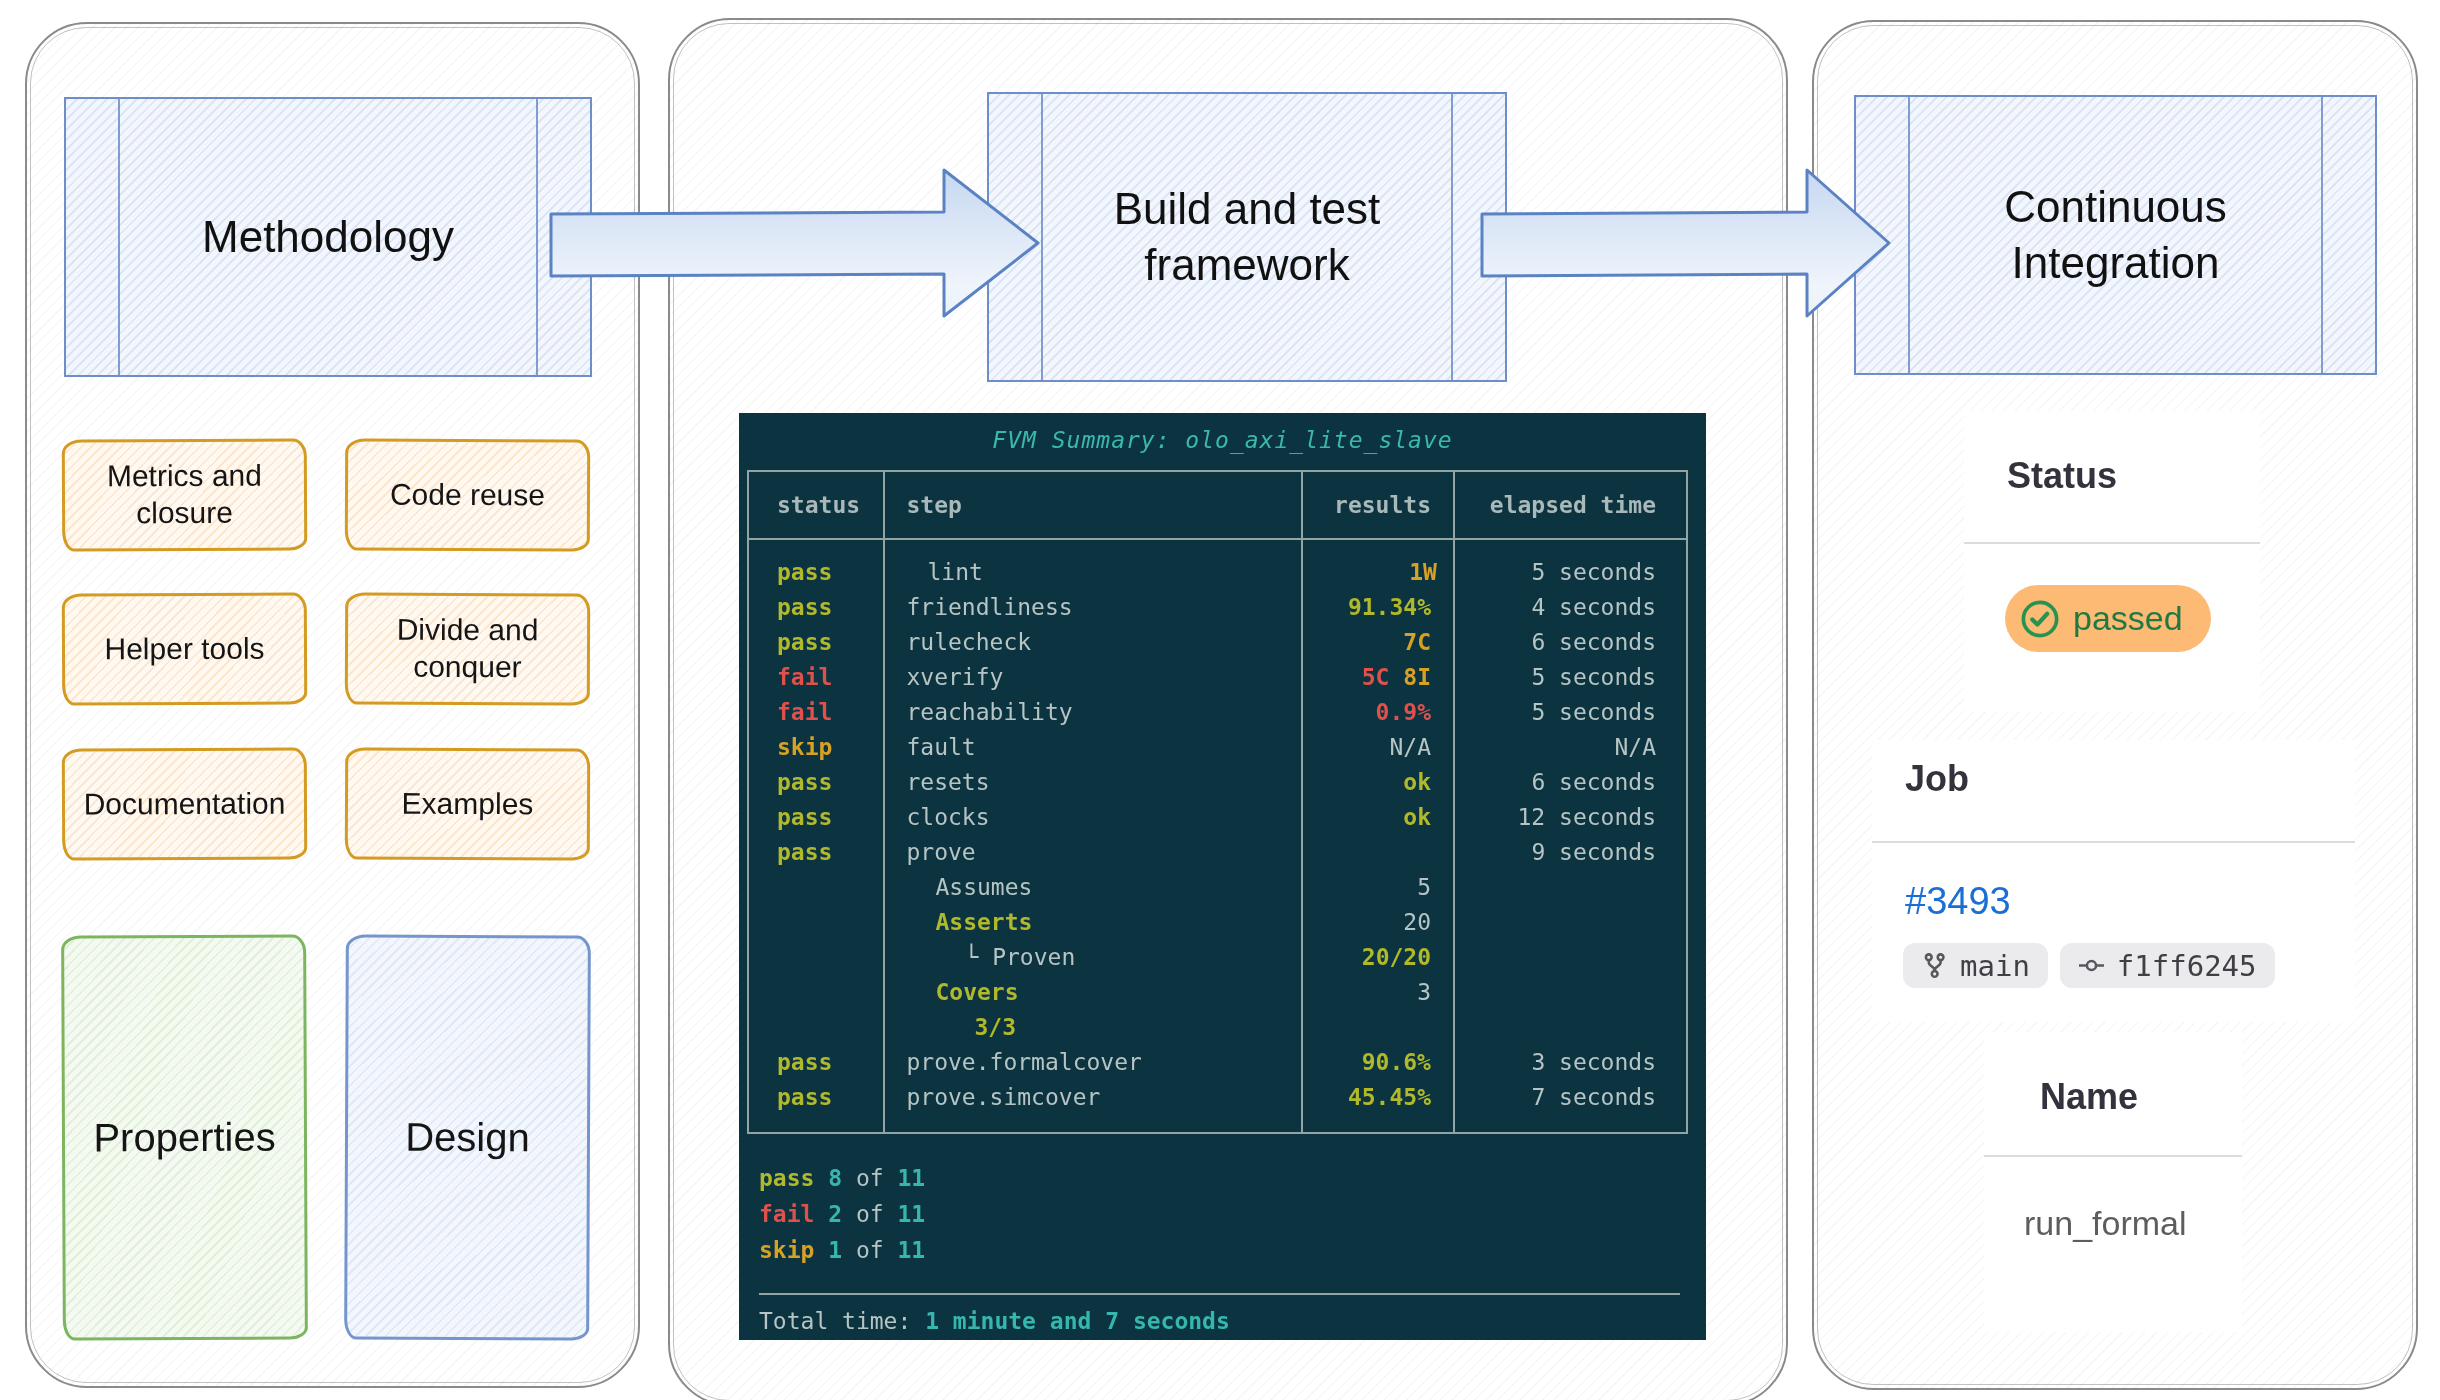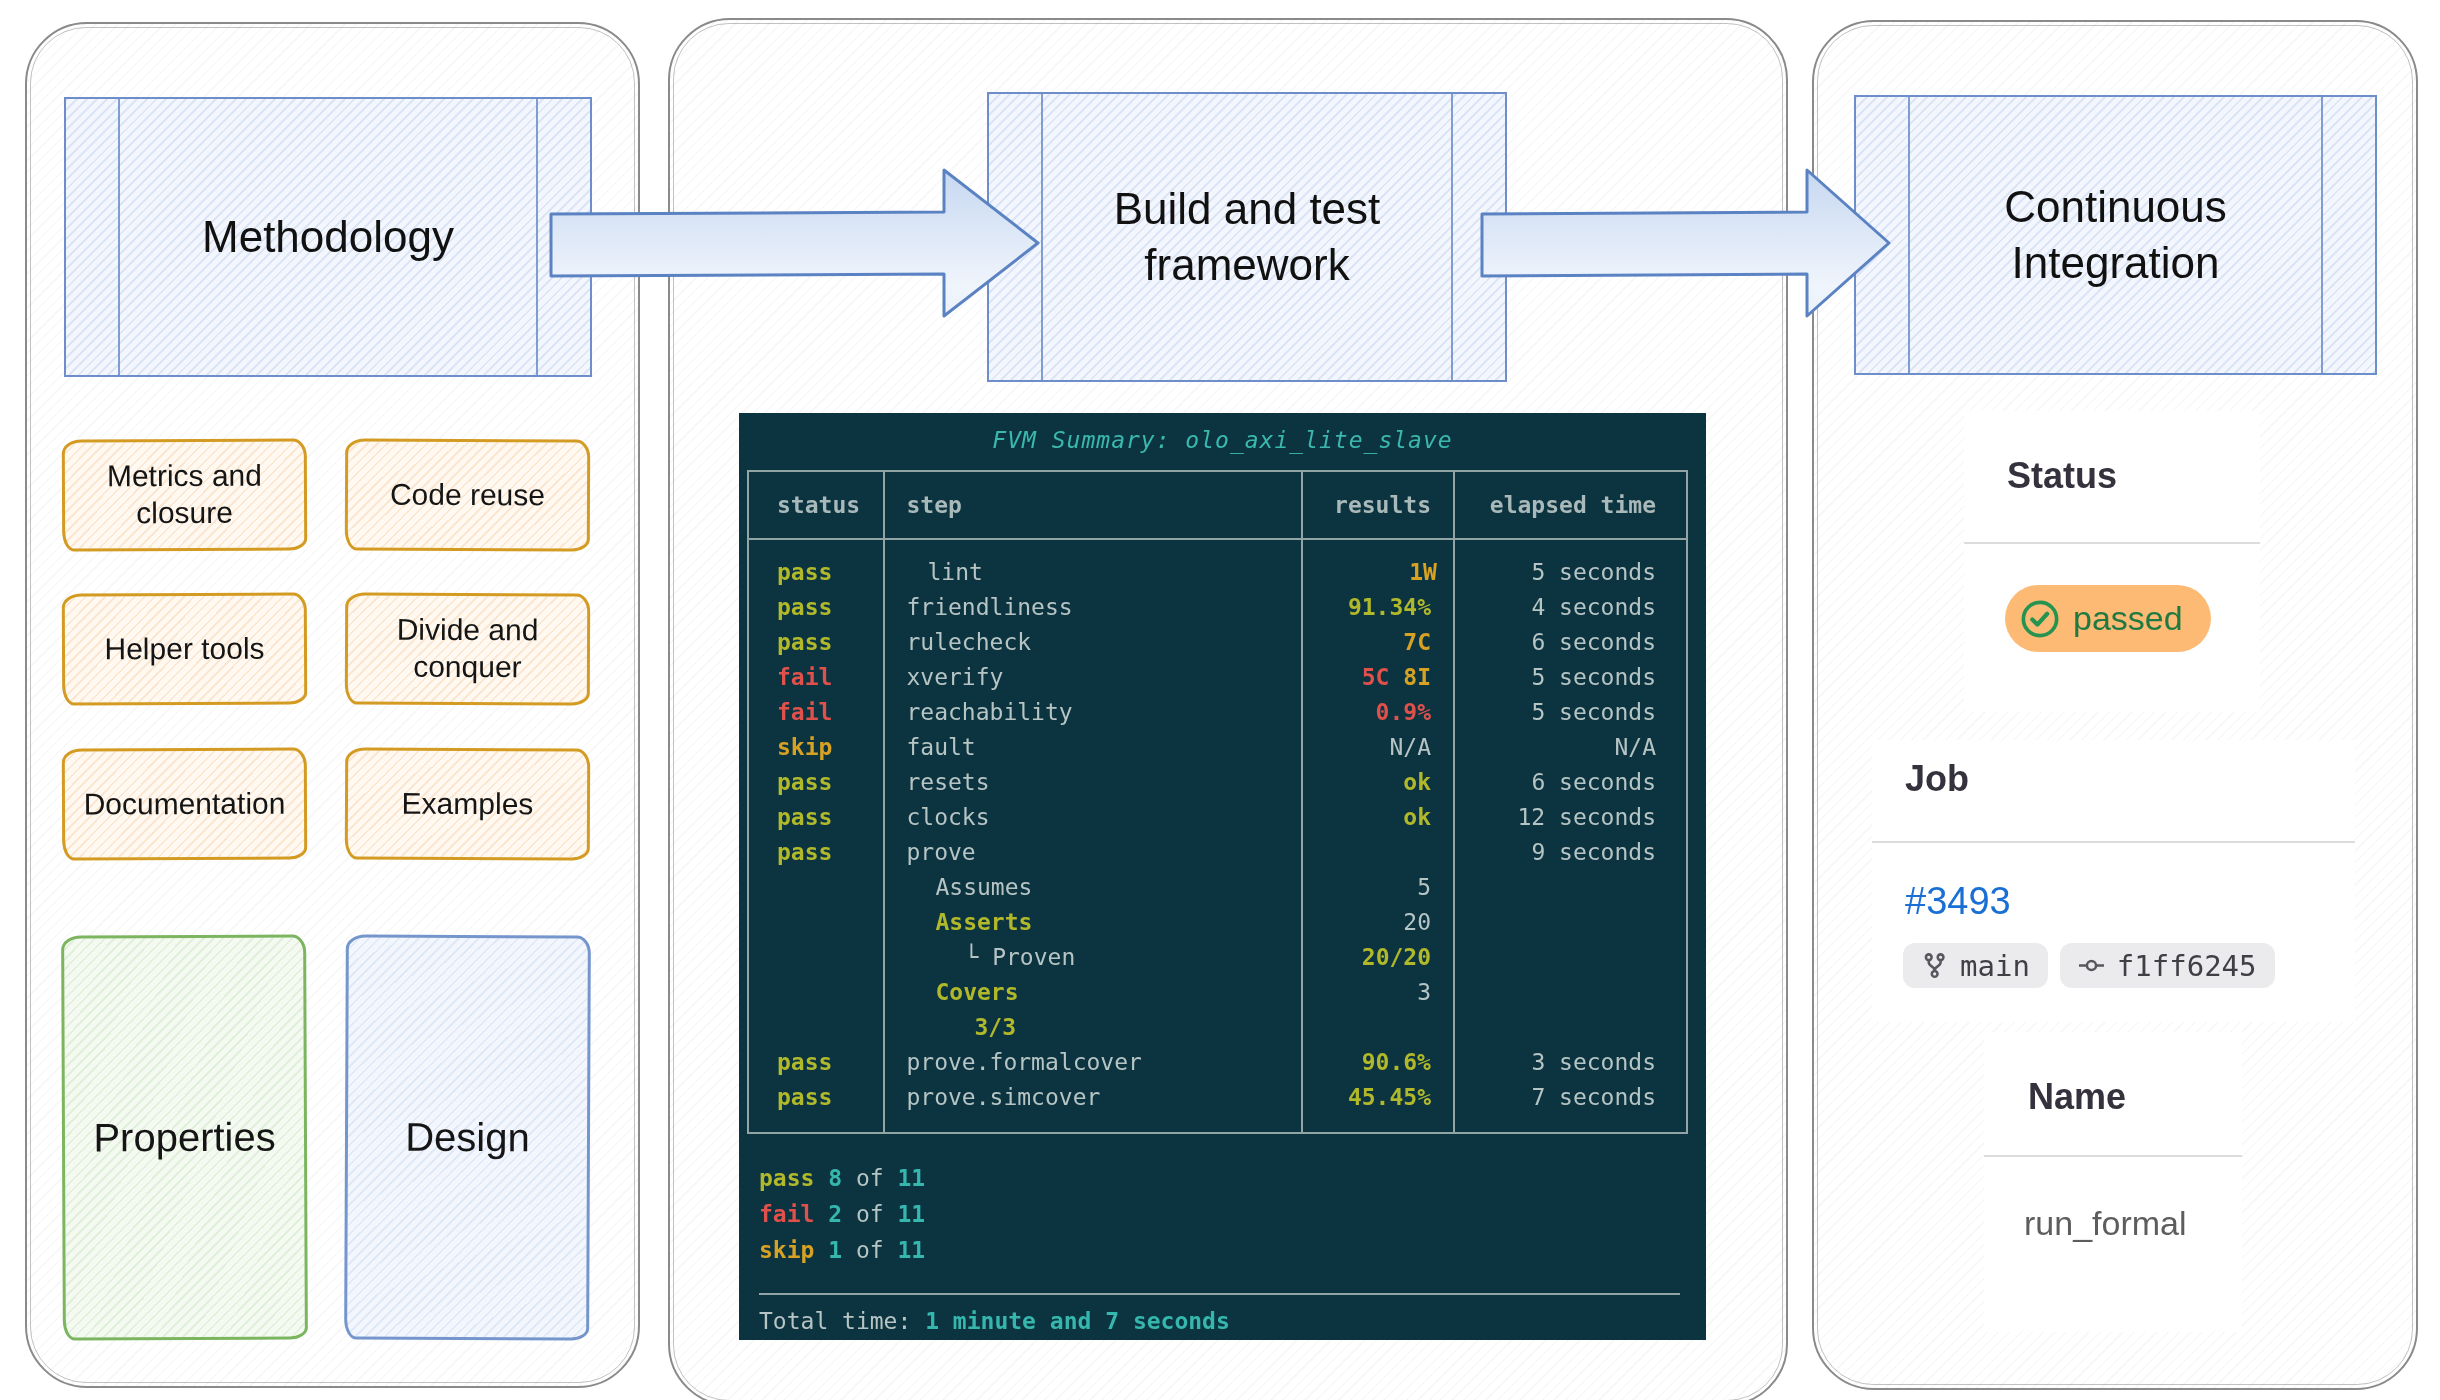--- a/index.html
+++ b/index.html
@@ -303,21 +303,21 @@
               <circle cx="8" cy="8" r="2.7"></circle>
               <path d="M0.6 8h4.5 M10.9 8h4.5"></path>
             </g>
           </svg>
           <span>f1ff6245</span>
         </span>
       </div>
     </div>
 
     <div class="card" style="left:170px; top:1010px; width:258px; height:300px;">
-      <h3 style="left:44px; top:44px;">Name</h3>
+      <h3 style="left:56px; top:44px;">Name</h3>
       <div class="divider" style="top:123px;"></div>
       <span class="namevalue" style="left:40px; top:172px;">run_formal</span>
     </div>
   </section>
 
   <svg class="arrow" style="left:548px; top:166px;" width="494" height="154" viewBox="0 0 494 154">
     <defs>
       <linearGradient id="ag1" x1="0" y1="0" x2="0" y2="1">
         <stop offset="0" stop-color="#c7d8f1"></stop>
         <stop offset="0.8" stop-color="#f0f5fc"></stop>

